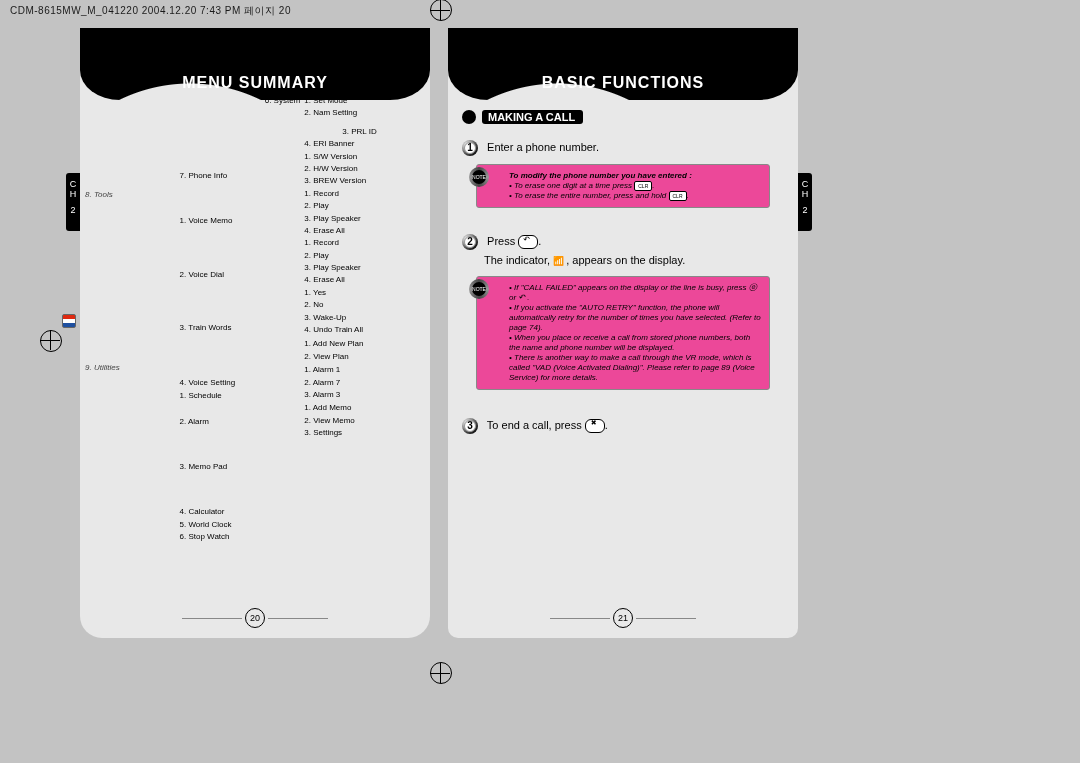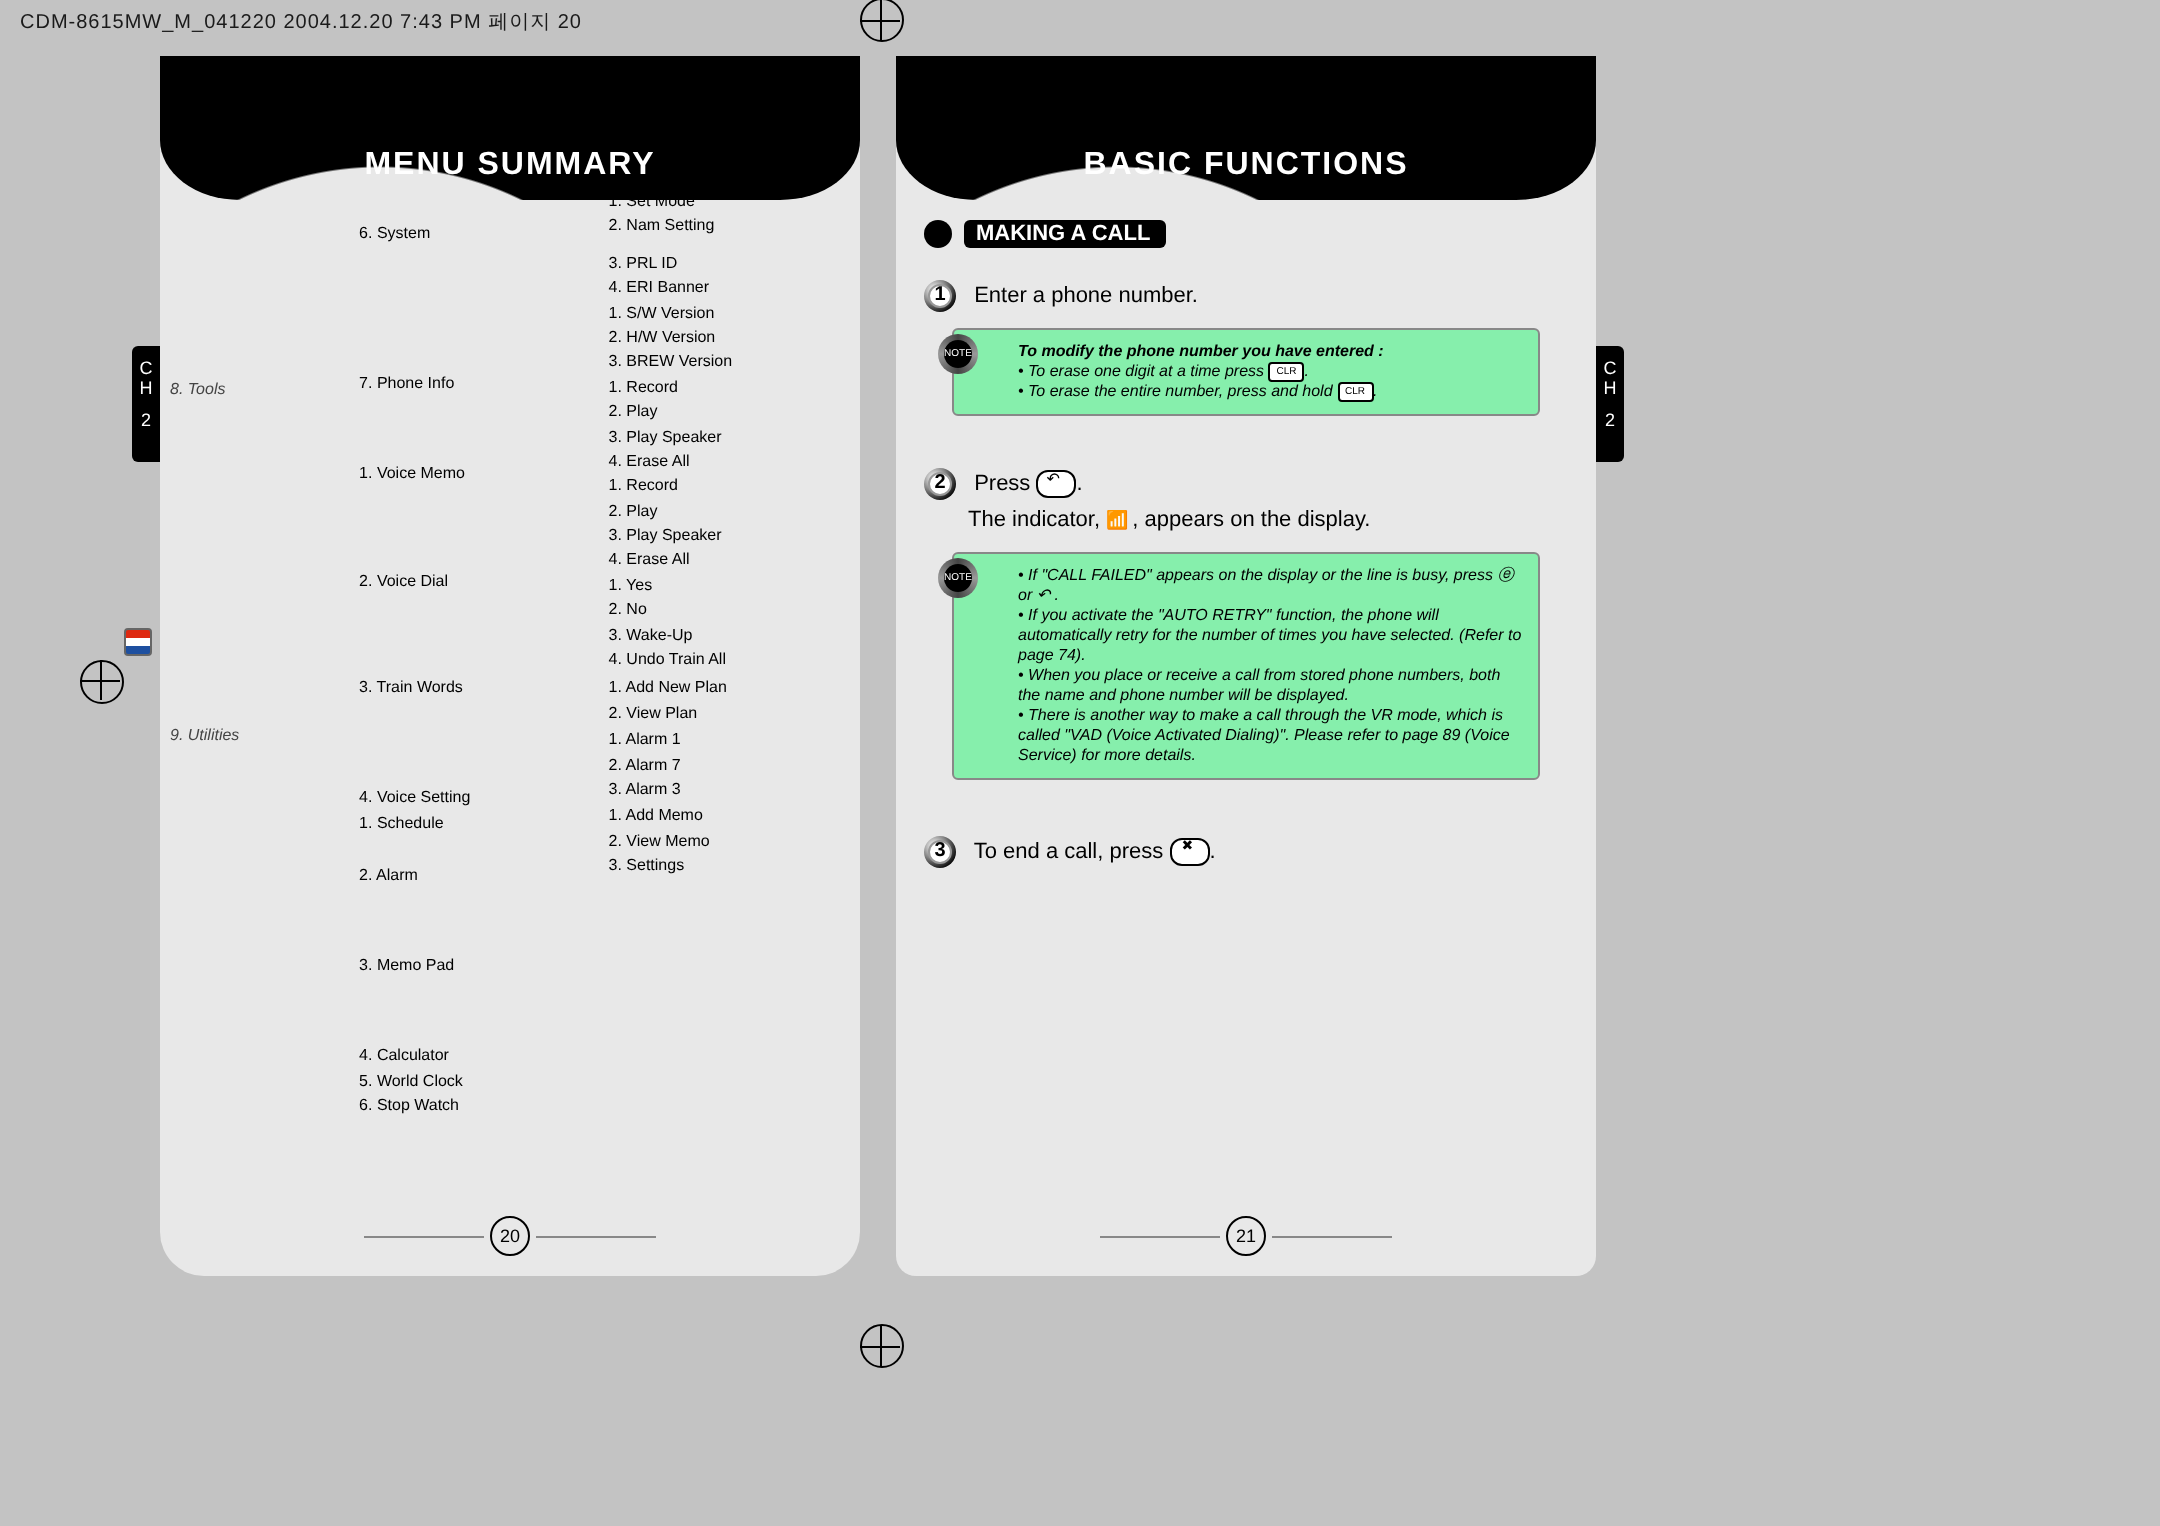--- a/index.html
+++ b/index.html
@@ -139,21 +139,21 @@
 .key-rounded {
   display:inline-block; width:18px; height:12px; border:1px solid #000; border-radius:6px;
   vertical-align:middle; position:relative; background:#fff;
 }
 .key-rounded::after { content:"↶"; font-size:8px; position:absolute; left:4px; top:-1px; }
 .key-end::after { content:"✖"; font-size:7px; left:5px; }
 .antenna-icon { display:inline-block; width:10px;height:10px; position:relative; }
 .antenna-icon::before { content:"📶"; font-size:9px; }
 
 .note-box {
-  background:#86efac; border:1px solid #888;
+  background:#ec4899; border:1px solid #888;
   font-size:8px; font-style:italic; color:#000;
   padding:6px 8px 6px 32px; position:absolute; left:28px; right:28px;
   border-radius:3px;
   line-height:1.25;
 }
 .note-box .note-badge {
   position:absolute; left:-8px; top:2px;
   width:20px; height:20px;
 }
 .note-badge::before {
@@ -214,21 +214,21 @@
         <div class="menu-item ">&nbsp;</div>
         <div class="menu-item ">&nbsp;</div>
         <div class="menu-item ">&nbsp;</div>
         <div class="menu-item ">&nbsp;</div>
         <div class="menu-item ">&nbsp;</div>
         <div class="menu-item ">&nbsp;</div>
         <div class="menu-item ">&nbsp;</div>
         <div class="menu-item menu-header" style="">9. Utilities</div>
       </div>
     <div class="menu-col" id="col2">
-        <div class="menu-item " style="margin-top: 16px;">6. System</div>
+        <div class="menu-item " style="margin-top: 0px; text-align: right;">6. System</div>
         <div class="menu-item ">&nbsp;</div>
         <div class="menu-item ">&nbsp;</div>
         <div class="menu-item " style="margin-top: 40px;">7. Phone Info</div>
         <div class="menu-item ">&nbsp;</div>
         <div class="menu-item ">&nbsp;</div>
         <div class="menu-item " style="margin-top: 10px;">1. Voice Memo</div>
         <div class="menu-item ">&nbsp;</div>
         <div class="menu-item ">&nbsp;</div>
         <div class="menu-item " style="margin-top: 18px;">2. Voice Dial</div>
         <div class="menu-item ">&nbsp;</div>
@@ -245,21 +245,21 @@
         <div class="menu-item " style="margin-top: 10px;">3. Memo Pad</div>
         <div class="menu-item ">&nbsp;</div>
         <div class="menu-item ">&nbsp;</div>
         <div class="menu-item " style="margin-top: 10px;">4. Calculator</div>
         <div class="menu-item ">5. World Clock</div>
         <div class="menu-item ">6. Stop Watch</div>
       </div>
     <div class="menu-col" id="col3">
         <div class="menu-item " style="margin-top: 0px;">1. Set Mode</div>
         <div class="menu-item " style="margin-top: 0px;">2. Nam Setting</div>
-        <div class="menu-item " style="margin-top: 8px;">3. PRL ID</div>
+        <div class="menu-item " style="margin-top: 8px; margin-left: 38px;">3. PRL ID</div>
         <div class="menu-item ">4. ERI Banner</div>
         <div class="menu-item ">1. S/W Version</div>
         <div class="menu-item ">2. H/W Version</div>
         <div class="menu-item ">3. BREW Version</div>
         <div class="menu-item ">1. Record</div>
         <div class="menu-item ">2. Play</div>
         <div class="menu-item ">3. Play Speaker</div>
         <div class="menu-item ">4. Erase All</div>
         <div class="menu-item ">1. Record</div>
         <div class="menu-item ">2. Play</div>

